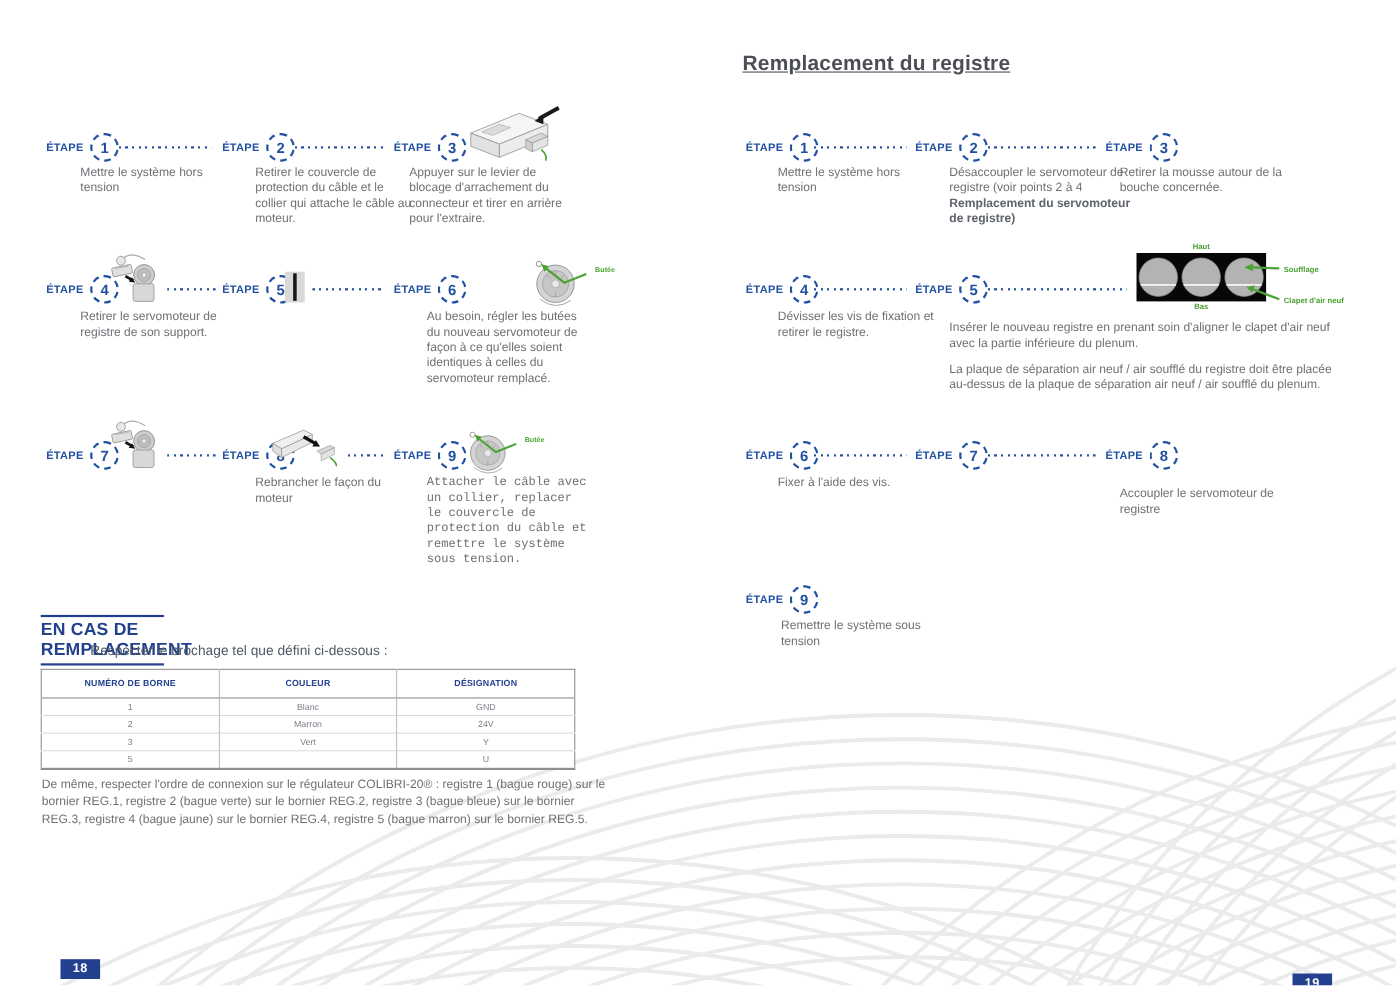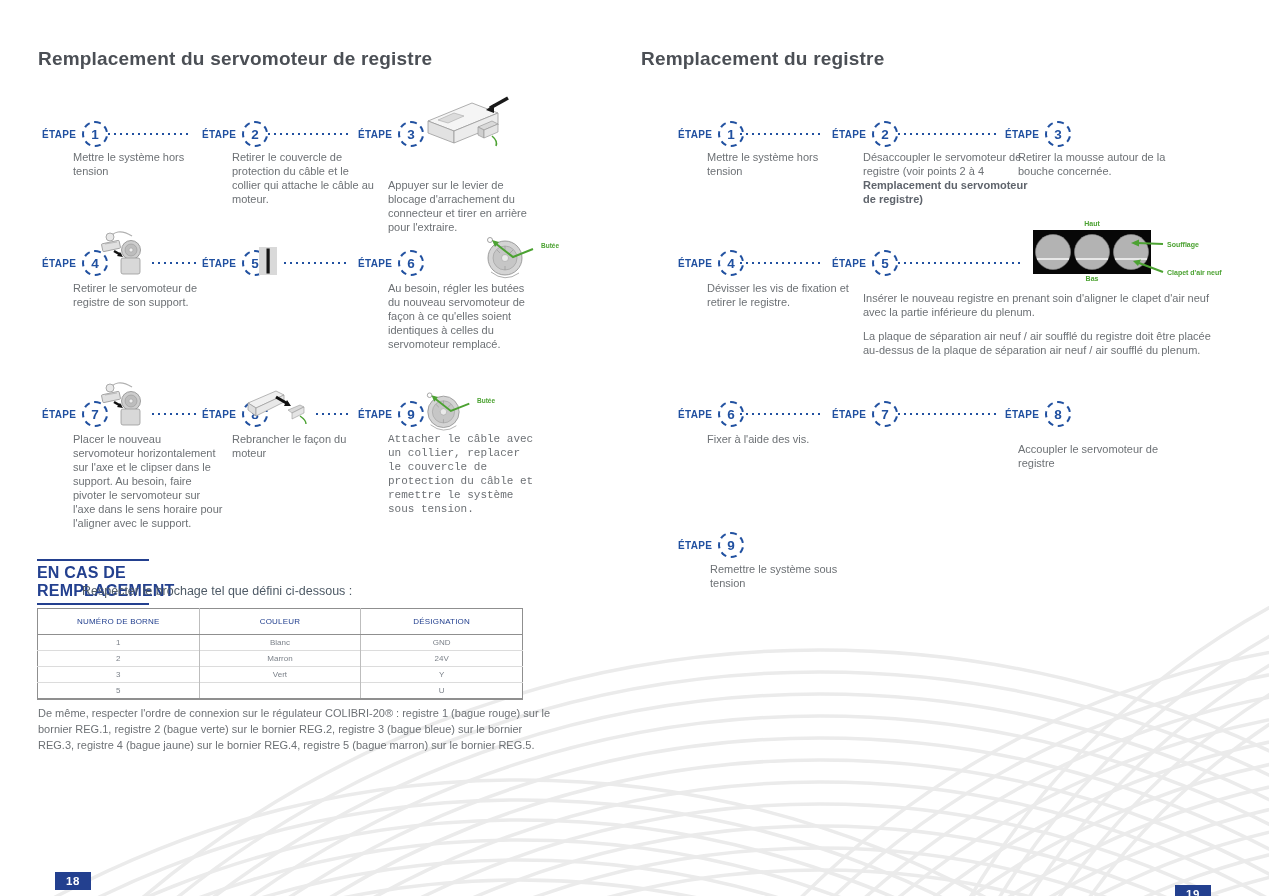--- a/index.html
+++ b/index.html
@@ -18,21 +18,21 @@
   .stext{position:absolute;font-size:11px;line-height:1.28;color:#6d7175;}
   .stext b{font-weight:bold;color:#5f646c;}
   .stext p{margin:10px 0 5px 0;}
   .icon{position:absolute;}
   .greenlbl{position:absolute;font-size:6.5px;font-weight:bold;color:#4ca232;}
   .encas{position:absolute;font-size:16px;font-weight:bold;color:#23408f;letter-spacing:.2px;
          border-top:2px solid #23408f;border-bottom:2px solid #23408f;padding:3px 0 3px 0;width:112px;}
   .intro{position:absolute;font-size:12.5px;color:#4e5a66;margin-left:44px;}
   .ptable{position:absolute;border-collapse:collapse;table-layout:fixed;background:#fff;
           border:1px solid #8f8f8f;border-bottom:2px solid #8f8f8f;}
-  .ptable th{font-size:8px;font-weight:normal;color:#23408f;letter-spacing:.2px;padding:8px 2px;
+  .ptable th{font-size:8px;font-weight:bold;color:#23408f;letter-spacing:.2px;padding:8px 2px;
              border-bottom:1px solid #8f8f8f;text-align:center;}
   .ptable td{font-size:8px;color:#7c828a;text-align:center;padding:3px 2px;}
   .ptable th + th, .ptable td + td{border-left:1px solid #bdbdbd;}
   .ptable tbody tr + tr td{border-top:1px solid #dcdcdc;}
   .note{position:absolute;font-size:11px;line-height:1.45;color:#6d7175;}
   .badge{position:absolute;width:36px;height:18px;background:#23408f;color:#fff;font-weight:bold;
          font-size:11.5px;display:flex;align-items:center;justify-content:center;letter-spacing:.5px;}
   svg text{font-family:"Liberation Sans","DejaVu Sans",sans-serif;}
 </style>
 </head>
@@ -74,21 +74,20 @@
       <circle cx="1650" cy="1300" r="690"></circle>
         <circle cx="1650" cy="1300" r="715"></circle>
         <circle cx="1650" cy="1300" r="740"></circle>
       <circle cx="1650" cy="1300" r="765"></circle>
         <circle cx="1650" cy="1300" r="790"></circle>
     </g>
   </svg>
 
   <div class="layer">
 
-    <div class="title" style="left:38px;top:48px;">Remplacement du servomoteur de registre</div>
 
     <div class="marker" style="left:42px;top:120px;">
       <span class="etape">ÉTAPE</span>
       <span class="circle">1</span>
     </div>
     <div class="leader" style="left:108px;top:133px;width:84px;"></div>
     <div class="marker" style="left:202px;top:120px;">
       <span class="etape">ÉTAPE</span>
       <span class="circle">2</span>
     </div>
@@ -105,21 +104,21 @@
       <line x1="88" y1="5" x2="70" y2="15" stroke="#1a1a1a" stroke-width="3.5"></line>
       <polygon points="66,17 74,11 74,20" fill="#1a1a1a"></polygon>
       <polygon points="58,34 72,28 78,31 64,37" fill="#d9d9d9" stroke="#999" stroke-width="0.7"></polygon>
       <polygon points="58,34 64,37 64,45 58,42" fill="#cfcfcf" stroke="#999" stroke-width="0.7"></polygon>
       <polygon points="64,37 78,31 78,39 64,45" fill="#e4e4e4" stroke="#999" stroke-width="0.7"></polygon>
       <path d="M72,43 q6,5 4,10" fill="none" stroke="#4ca232" stroke-width="1.5"></path>
     </svg>
 
     <div class="stext" style="left:73px;top:150px;width:135px;">Mettre le système hors tension</div>
     <div class="stext" style="left:232px;top:150px;width:145px;">Retirer le couvercle de protection du câble et le collier qui attache le câble au moteur.</div>
-    <div class="stext" style="left:388px;top:150px;width:152px;margin-top:28px;">Appuyer sur le levier de blocage d'arrachement du connecteur et tirer en arrière pour l'extraire.</div>
+    <div class="stext" style="left:372px;top:150px;width:152px;">Appuyer sur le levier de blocage d'arrachement du connecteur et tirer en arrière pour l'extraire.</div>
 
     <div class="marker" style="left:42px;top:249px;">
       <span class="etape">ÉTAPE</span>
       <span class="circle">4</span>
     </div>
     <svg class="icon" style="left:98px;top:224px;" width="48" height="52" viewBox="0 0 48 52">
       <path d="M10,16 Q18,2 34,12" fill="none" stroke="#b0b0b0" stroke-width="1.2"></path>
       <circle cx="12" cy="13" r="4" fill="#e8e8e8" stroke="#999" stroke-width="0.8"></circle>
       <rect x="4" y="18" width="18" height="8" rx="1" fill="#e0e0e0" stroke="#999" stroke-width="0.8" transform="rotate(-12 13 22)"></rect>
       <line x1="7" y1="20" x2="19" y2="18" stroke="#aaa" stroke-width="0.7"></line>
@@ -206,21 +205,20 @@
       <line x1="30" y1="20" x2="27" y2="23" stroke="#9a9a9a" stroke-width="0.7"></line>
       <line x1="14" y1="20" x2="17" y2="23" stroke="#9a9a9a" stroke-width="0.7"></line>
       <line x1="22" y1="36" x2="22" y2="40" stroke="#9a9a9a" stroke-width="0.7"></line>
       <path d="M8,42 q14,11 28,1" fill="none" stroke="#9a9a9a" stroke-width="0.8"></path>
       <circle cx="7" cy="10" r="2.5" fill="none" stroke="#8a8a8a" stroke-width="0.8"></circle>
       <polyline points="50,19 30,27 12,13" fill="none" stroke="#4ca232" stroke-width="2"></polyline>
       <polygon points="9,10 16,12 12,17" fill="#4ca232"></polygon>
     </svg>
     <span class="greenlbl" style="left:477px;top:397px;">Butée</span>
 
-    <div class="stext" style="left:73px;top:432px;width:152px;">Placer le nouveau servomoteur horizontalement sur l'axe et le clipser dans le support. Au besoin, faire pivoter le servomoteur sur l'axe dans le sens horaire pour l'aligner avec le support.</div>
     <div class="stext" style="left:232px;top:432px;width:140px;">Rebrancher le façon du moteur</div>
     <div class="stext" style="left:388px;top:432px;width:150px;font-family:Liberation Mono, monospace;">Attacher le câble avec un collier, replacer le couvercle de protection du câble et remettre le système sous tension.</div>
 
     <div class="encas" style="left:37px;top:559px;">EN CAS DE REMPLACEMENT</div>
     <div class="intro" style="left:38px;top:584px;">Respecter le brochage tel que défini ci-dessous :</div>
 
     <table class="ptable" style="left:37px;top:608px;width:486px;">
       <thead>
         <tr>
           <th>NUMÉRO DE BORNE</th>
@@ -249,21 +247,21 @@
           <td></td>
           <td>U</td>
         </tr>
       </tbody>
     </table>
 
     <div class="note" style="left:38px;top:706px;width:515px;">De même, respecter l'ordre de connexion sur le régulateur COLIBRI-20® : registre 1 (bague rouge) sur le bornier REG.1, registre 2 (bague verte) sur le bornier REG.2, registre 3 (bague bleue) sur le bornier REG.3, registre 4 (bague jaune) sur le bornier REG.4, registre 5 (bague marron) sur le bornier REG.5.</div>
 
     <div class="badge" style="left:55px;top:872px;">18</div>
 
-    <div class="title" style="left:641px;top:48px;">Remplacement du registre</div>
+    <div class="title" style="left:675px;top:48px;text-decoration:underline;">Remplacement du registre</div>
 
     <div class="marker" style="left:678px;top:120px;">
       <span class="etape">ÉTAPE</span>
       <span class="circle">1</span>
     </div>
     <div class="leader" style="left:740px;top:133px;width:84px;"></div>
     <div class="marker" style="left:832px;top:120px;">
       <span class="etape">ÉTAPE</span>
       <span class="circle">2</span>
     </div>

